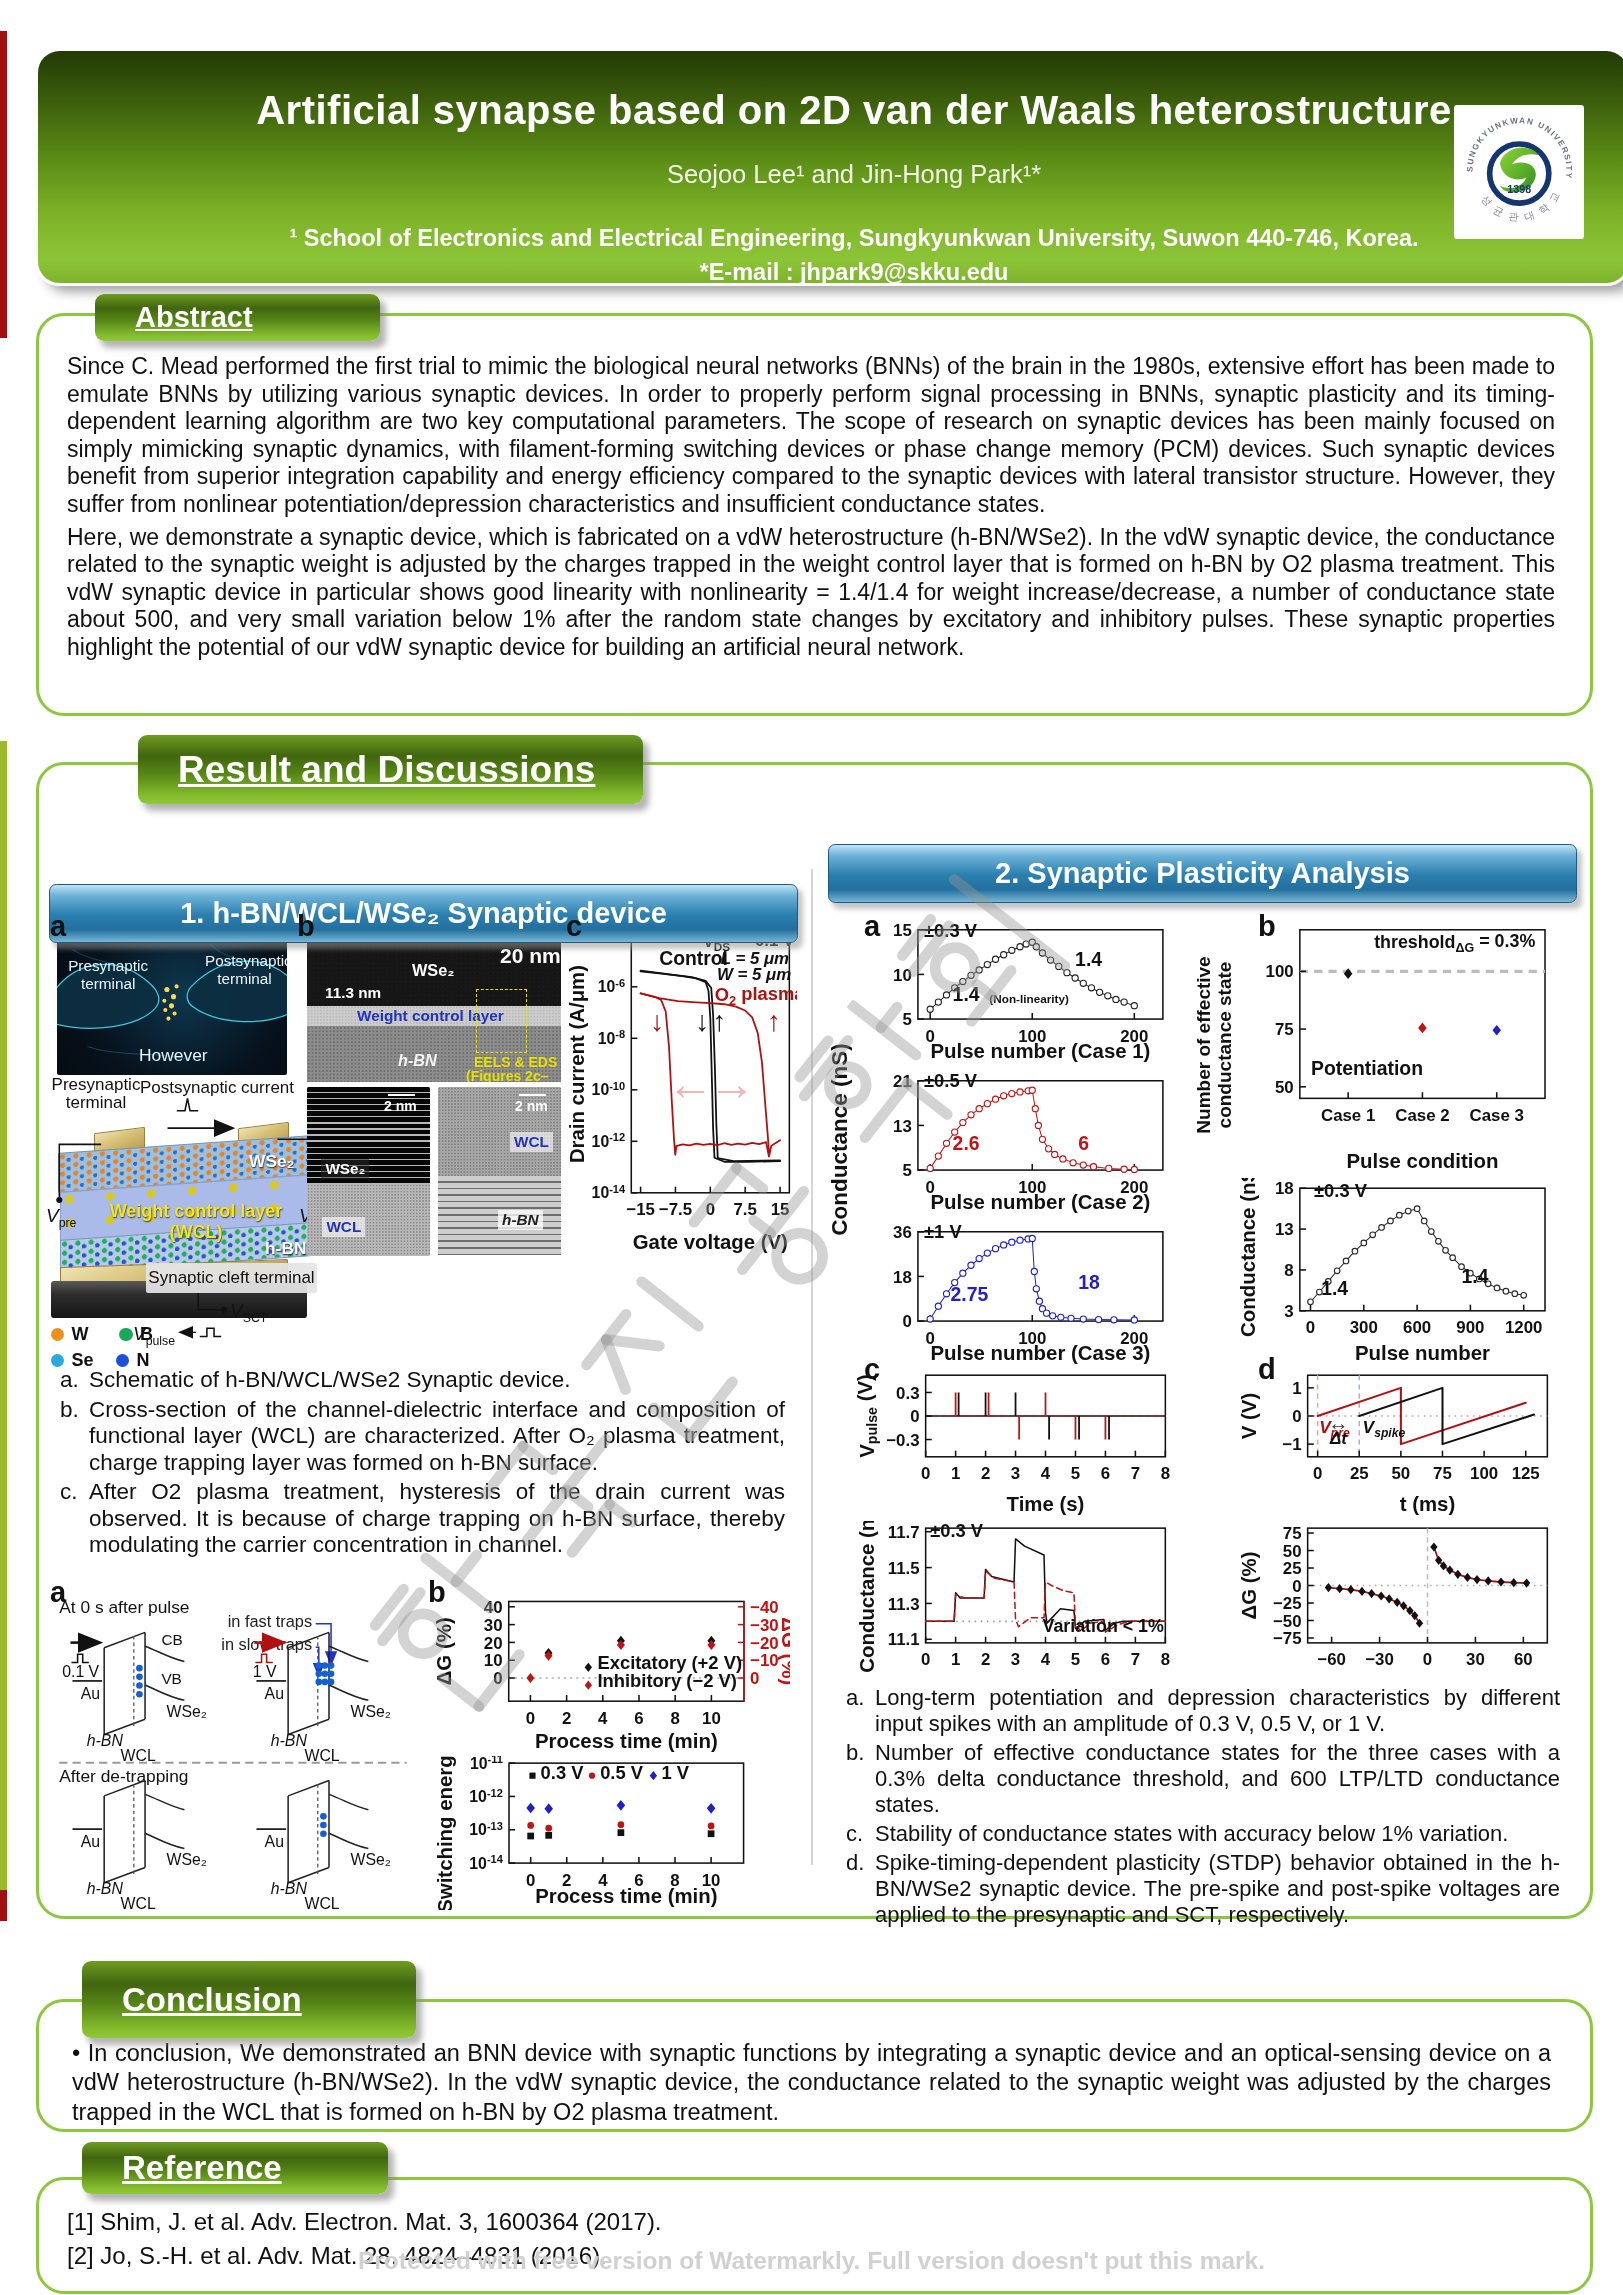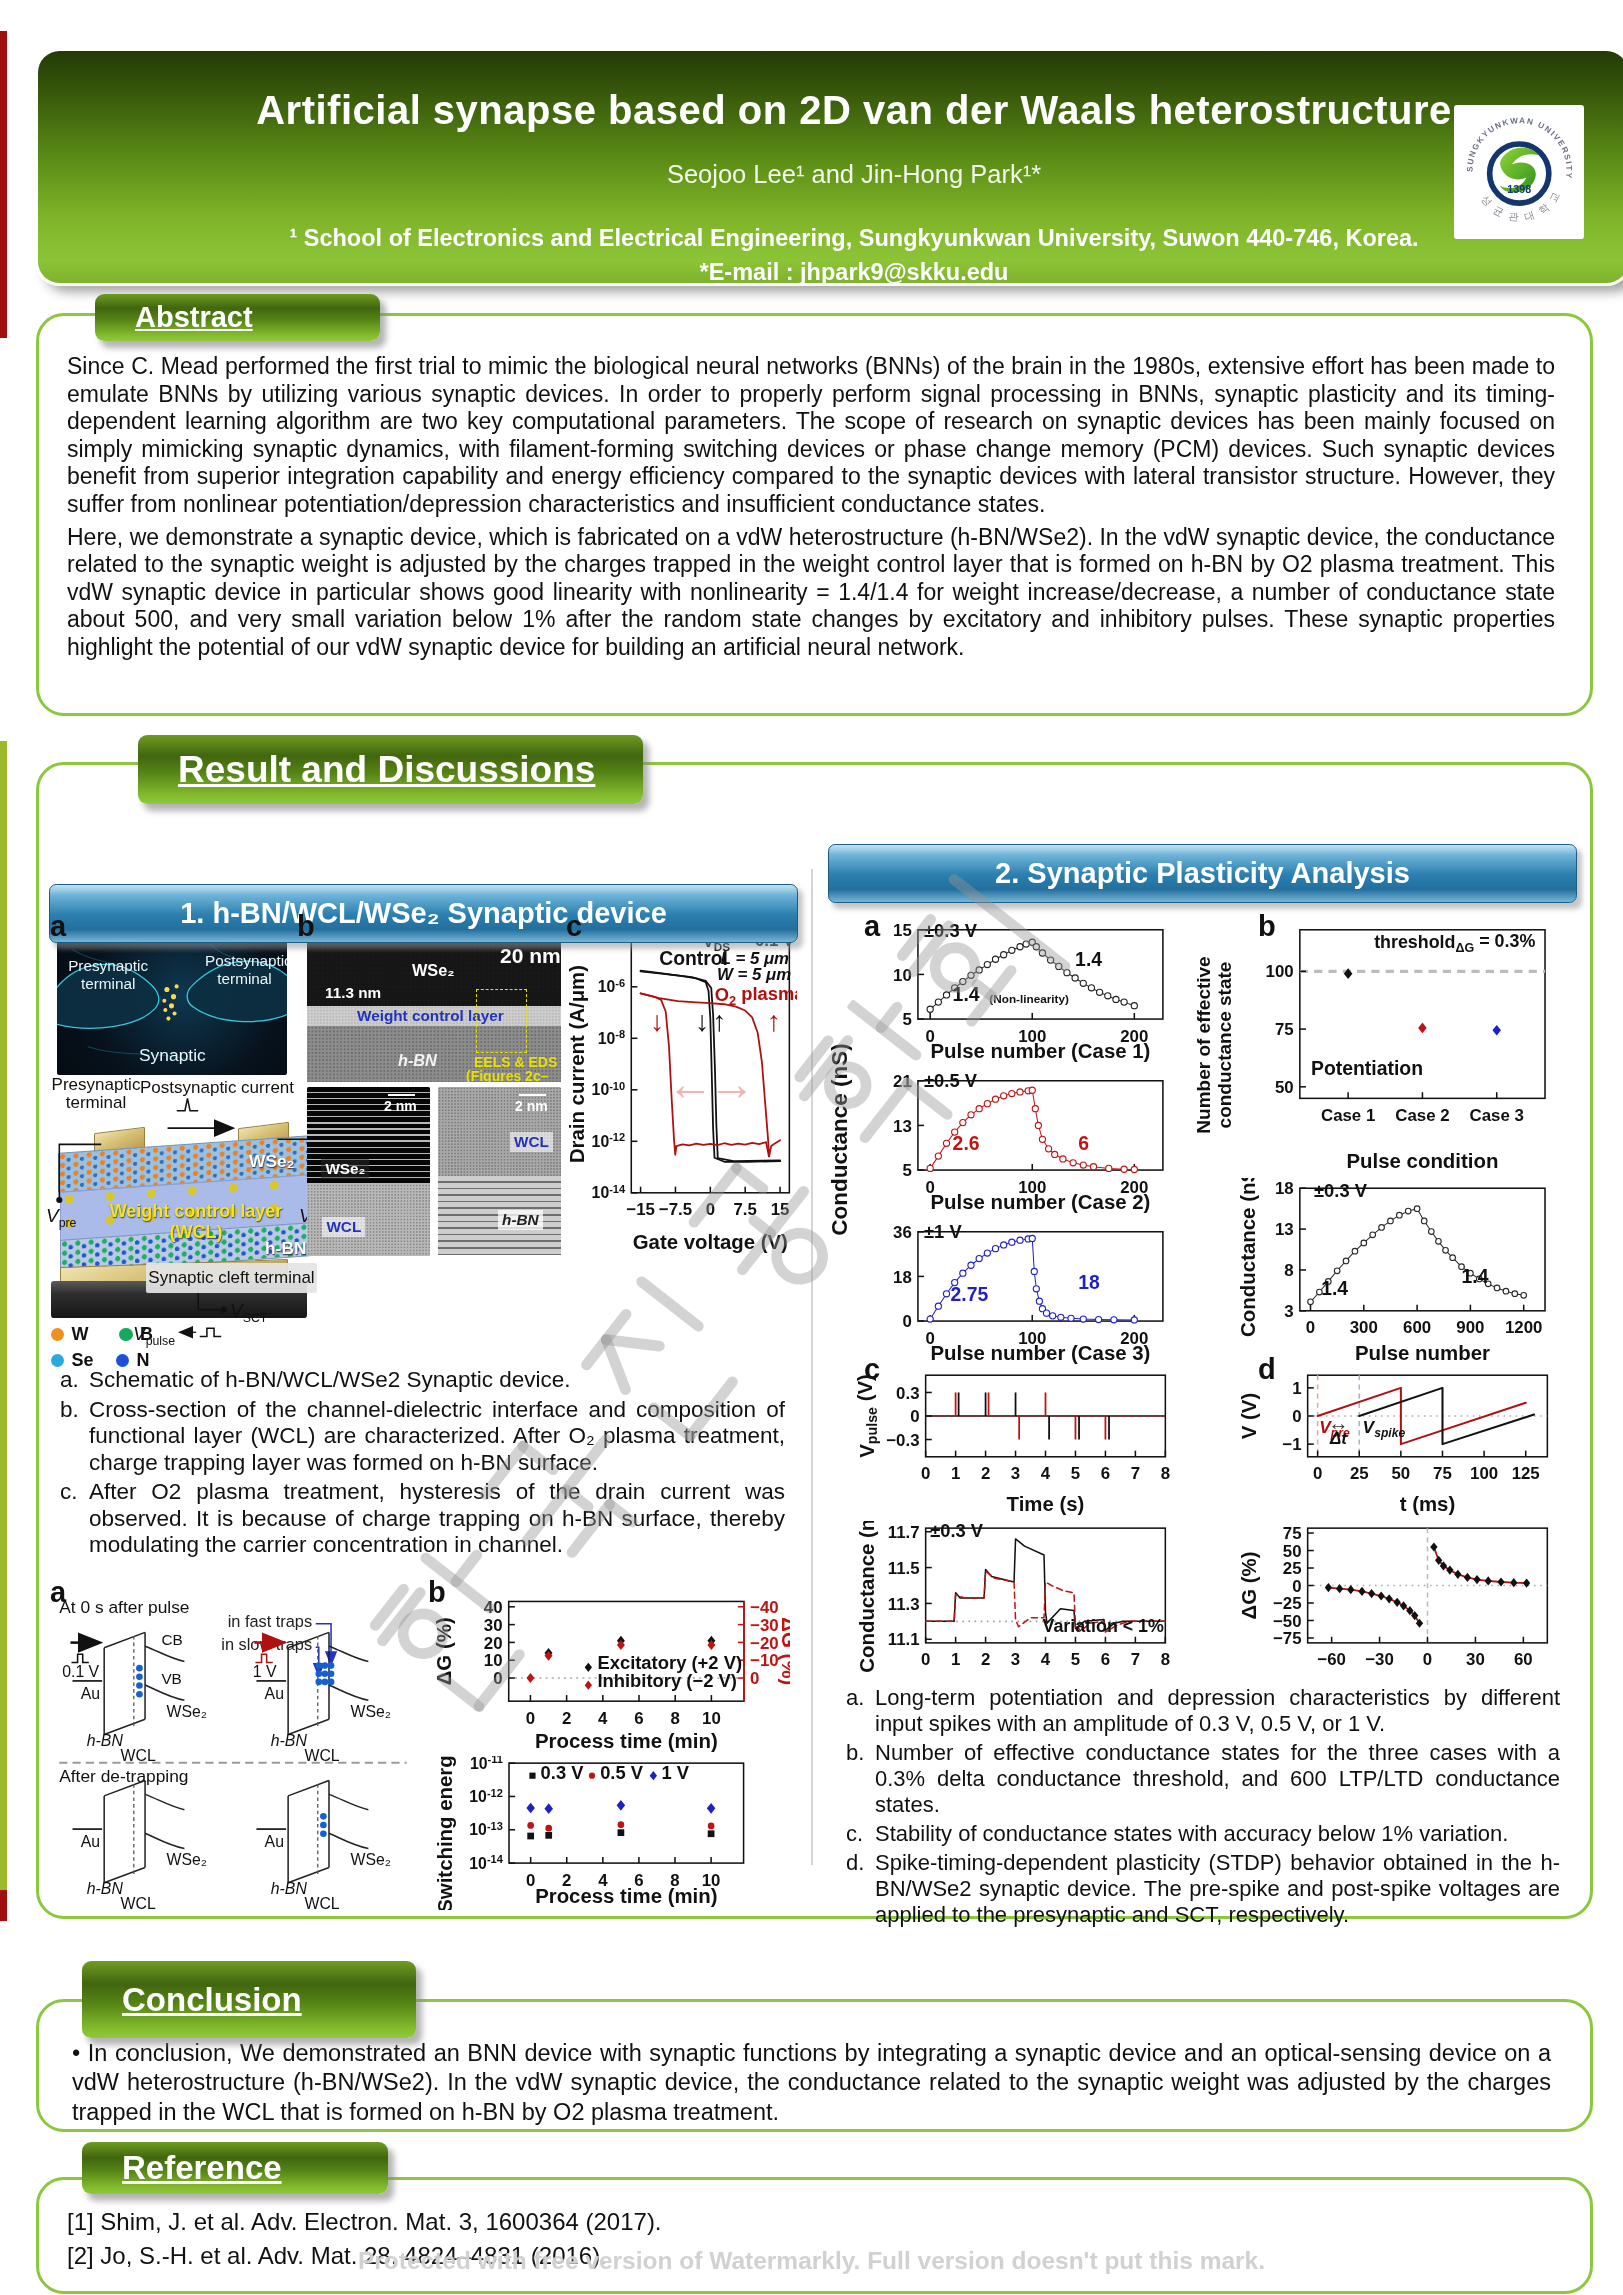--- a/index.html
+++ b/index.html
@@ -122,21 +122,21 @@
           <circle cx="210" cy="140" r="4"></circle>
         <circle cx="224" cy="150" r="5"></circle>
           <circle cx="212" cy="158" r="4"></circle>
           <circle cx="230" cy="165" r="4"></circle>
         <circle cx="218" cy="175" r="4"></circle>
           <circle cx="234" cy="112" r="4"></circle>
       </g>
     </svg>
     <span style="left:5.1px;top:28px;width:92px;font-size:15.3px;text-align:center;">Presynaptic terminal</span>
     <span style="left:148px;top:23px;width:79px;font-size:15.3px;text-align:center;">Postsynaptic terminal</span>
-    <span style="left:82px;top:116px;font-size:17.4px;">Synaptic</span>
+    <span style="left:82px;top:116px;font-size:17.4px;">However</span>
   </div>
 
   <div class="abs" style="left:45px;top:1079px;width:286px;height:286px;z-index:3;">
     <span class="abs" style="left:0;top:-3.1px;width:102px;font-size:17px;text-align:center;line-height:1.05;">Presynaptic terminal</span>
     <span class="abs" style="left:95px;top:-1px;width:184px;font-size:17px;">Postsynaptic current</span>
 
     <div class="layer gold" style="left:49px;top:51px;width:49px;height:21.5px;transform:skewY(-7deg);"></div>
     <div class="layer gold" style="left:193px;top:46px;width:49px;height:21.5px;transform:skewY(-7deg);"></div>
     <div class="layer" style="left:12.8px;top:65px;width:251px;height:38px;transform:skewY(-4deg);
                 background:radial-gradient(circle at 3.6px 3.1px, #e8832a 0 2.3px, rgba(0,0,0,0) 2.8px),

